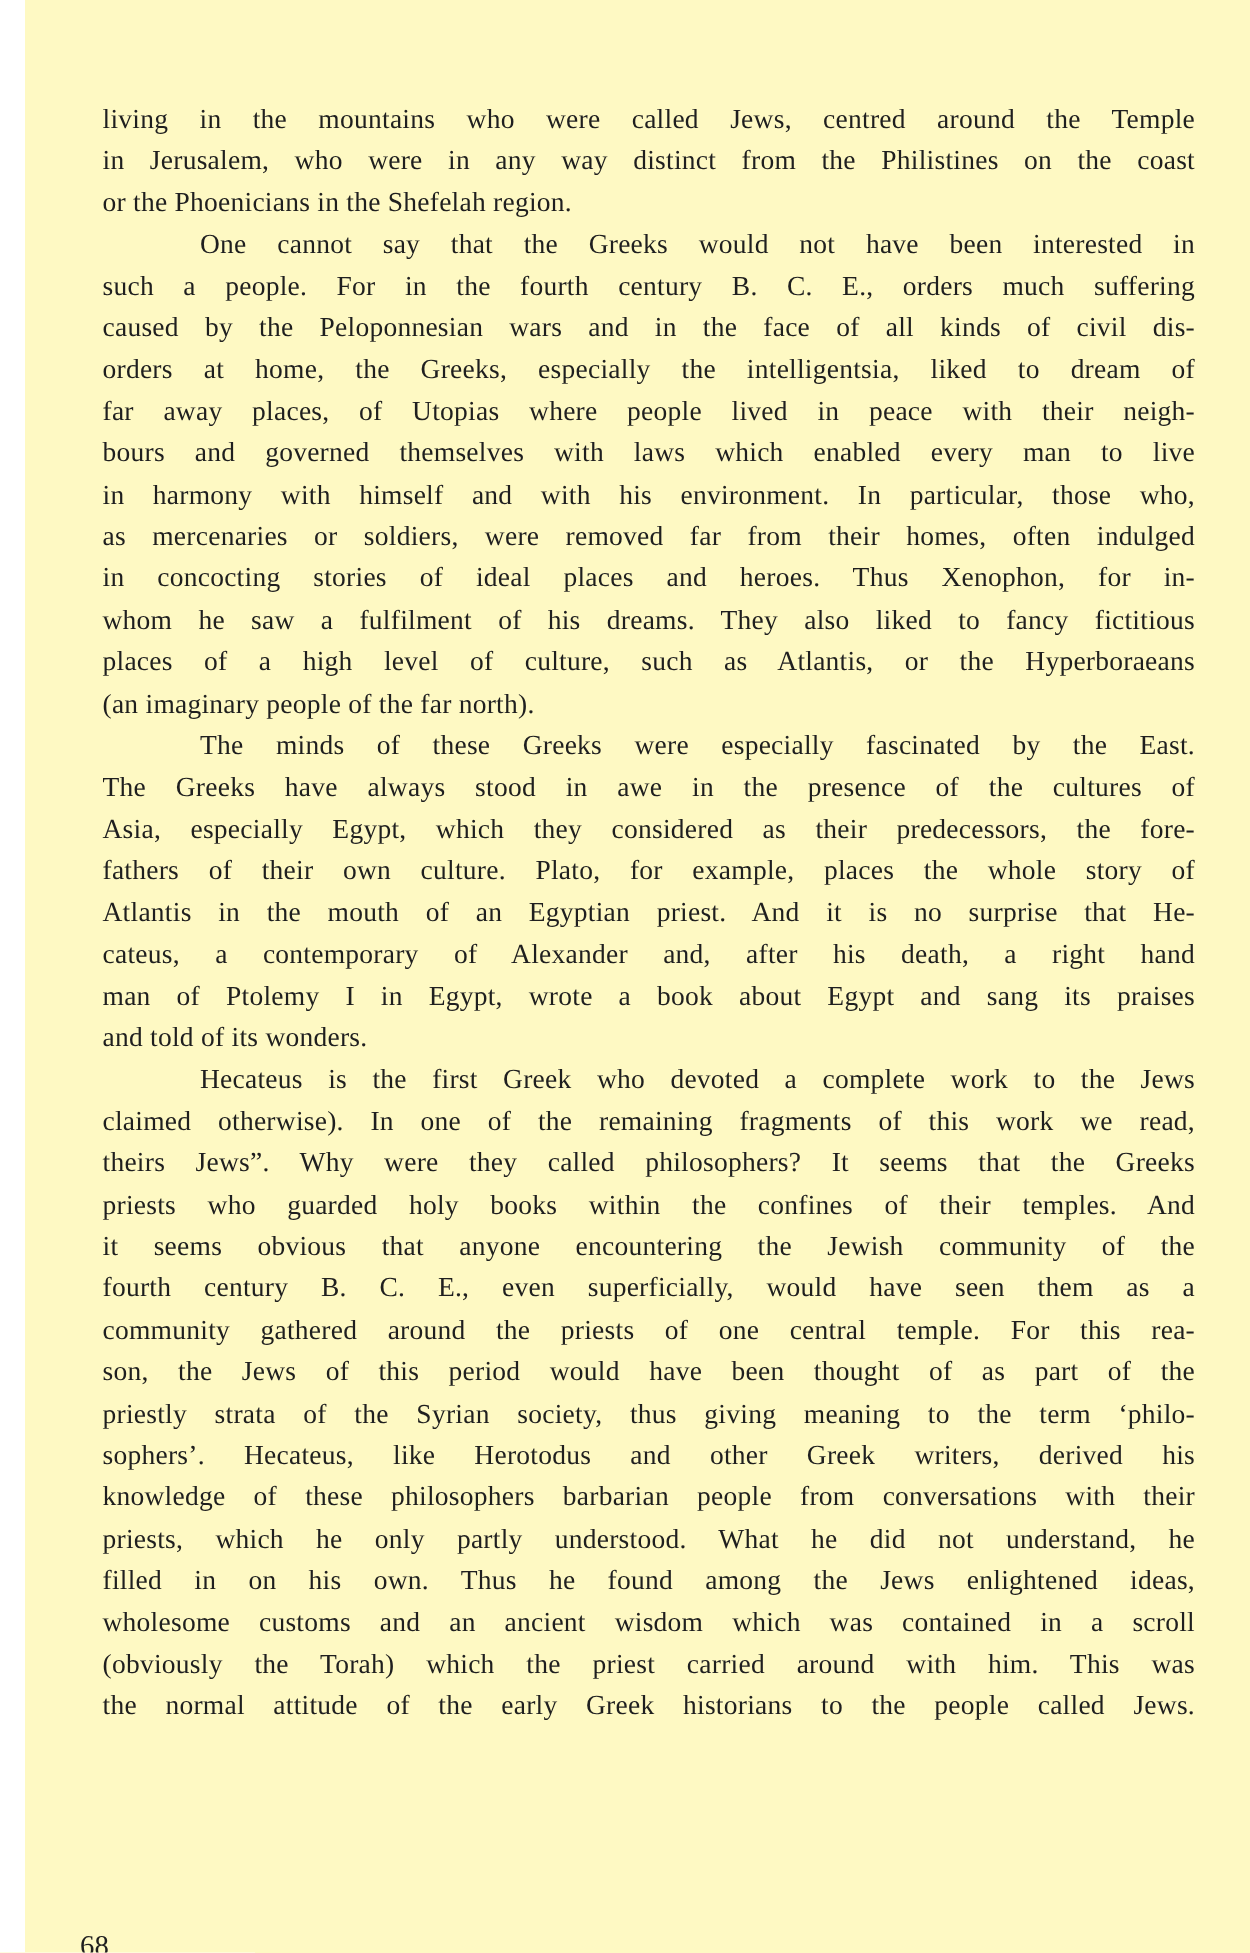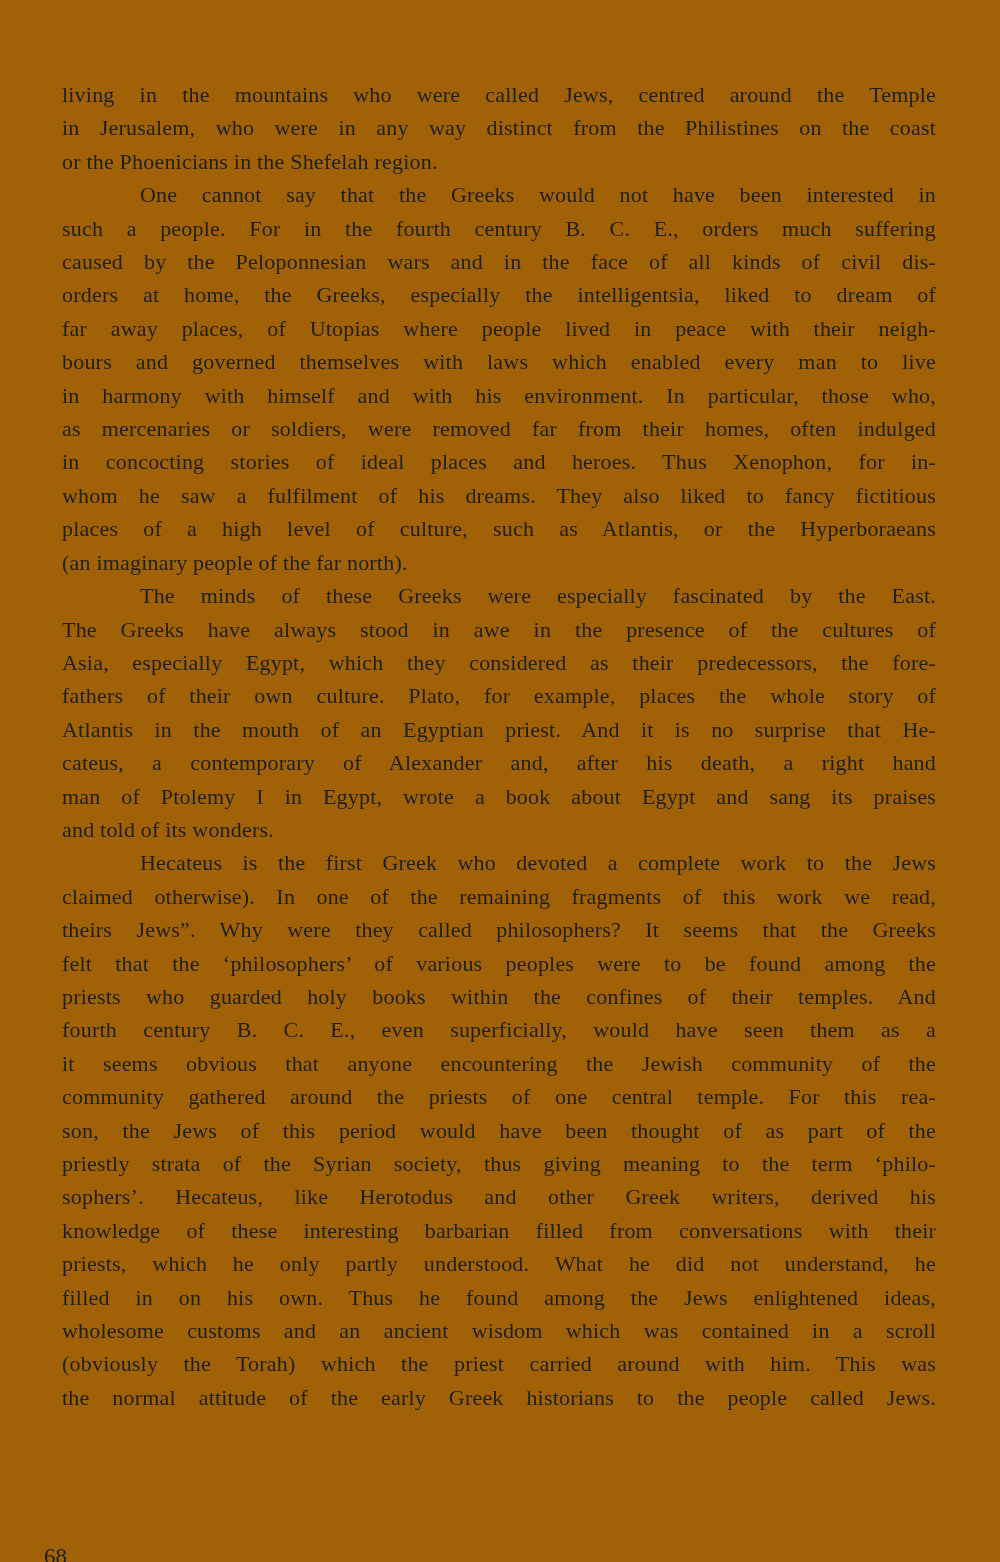--- a/index.html
+++ b/index.html
@@ -49,21 +49,21 @@
     top: 1542px;
     font-family: "Liberation Serif", serif;
     font-size: 23px;
     line-height: 30px;
     color: #1f1f1f;
   }
 </style>
 </head>
 <body>
 
-<div class="page" style="background: #a16207;">
+<div class="page" style="background: #fef9c3; margin-left: 20px;">
   <div class="text-block" style="color: rgb(31, 31, 31);">
       <div class="para">
         <div class="line">living in the mountains who were called Jews, centred around the Temple</div>
         <div class="line">in Jerusalem, who were in any way distinct from the Philistines on the coast</div>
         <div class="line lastline">or the Phoenicians in the Shefelah region.</div>
       </div>
       <div class="para indent">
         <div class="line">One cannot say that the Greeks would not have been interested in</div>
         <div class="line">such a people. For in the fourth century B. C. E., orders much suffering</div>
         <div class="line">caused by the Peloponnesian wars and in the face of all kinds of civil dis-</div>
@@ -84,29 +84,28 @@
         <div class="line">fathers of their own culture. Plato, for example, places the whole story of</div>
         <div class="line">Atlantis in the mouth of an Egyptian priest. And it is no surprise that He-</div>
         <div class="line">cateus, a contemporary of Alexander and, after his death, a right hand</div>
         <div class="line">man of Ptolemy I in Egypt, wrote a book about Egypt and sang its praises</div>
         <div class="line lastline">and told of its wonders.</div>
       </div>
       <div class="para indent">
         <div class="line">Hecateus is the first Greek who devoted a complete work to the Jews</div>
         <div class="line">claimed otherwise). In one of the remaining fragments of this work we read,</div>
         <div class="line">theirs Jews”. Why were they called philosophers? It seems that the Greeks</div>
-        <div class="line">felt that the ‘philosophers’ of various peoples were to be found among the</div>
         <div class="line">priests who guarded holy books within the confines of their temples. And</div>
+        <div class="line">it seems obvious that anyone encountering the Jewish community of the</div>
         <div class="line">fourth century B. C. E., even superficially, would have seen them as a</div>
-        <div class="line">it seems obvious that anyone encountering the Jewish community of the</div>
         <div class="line">community gathered around the priests of one central temple. For this rea-</div>
         <div class="line">son, the Jews of this period would have been thought of as part of the</div>
         <div class="line">priestly strata of the Syrian society, thus giving meaning to the term ‘philo-</div>
         <div class="line">sophers’. Hecateus, like Herotodus and other Greek writers, derived his</div>
-        <div class="line">knowledge of these interesting barbarian filled from conversations with their</div>
+        <div class="line">knowledge of these philosophers barbarian people from conversations with their</div>
         <div class="line">priests, which he only partly understood. What he did not understand, he</div>
         <div class="line">filled in on his own. Thus he found among the Jews enlightened ideas,</div>
         <div class="line">wholesome customs and an ancient wisdom which was contained in a scroll</div>
         <div class="line">(obviously the Torah) which the priest carried around with him. This was</div>
         <div class="line">the normal attitude of the early Greek historians to the people called Jews.</div>
       </div>
     </div>
   <div class="page-number">68</div>
 </div>
 

